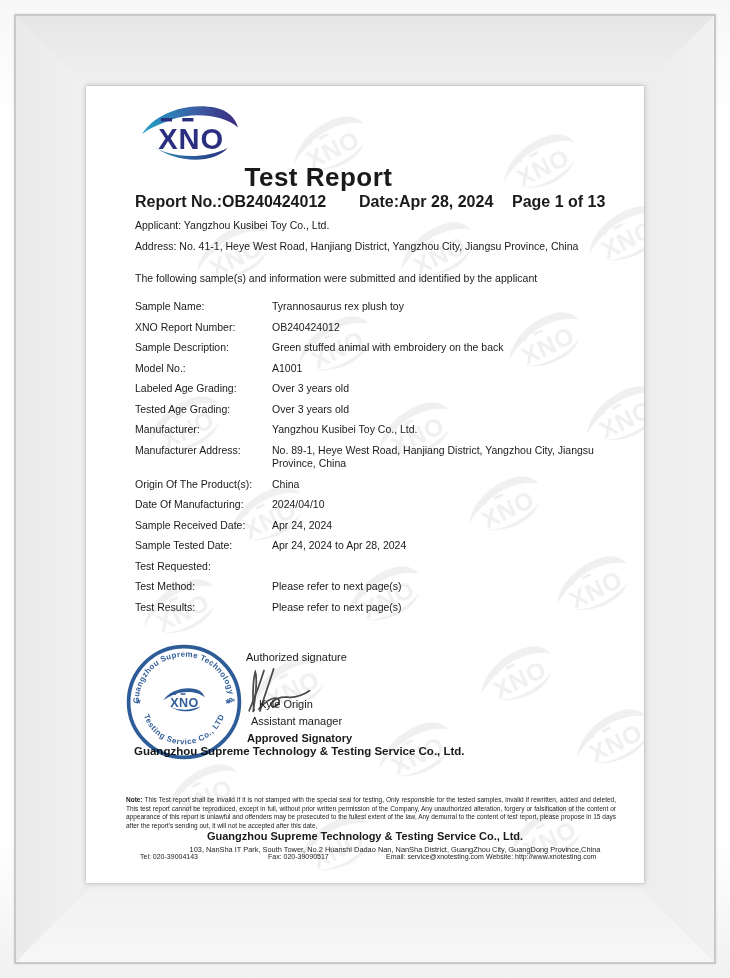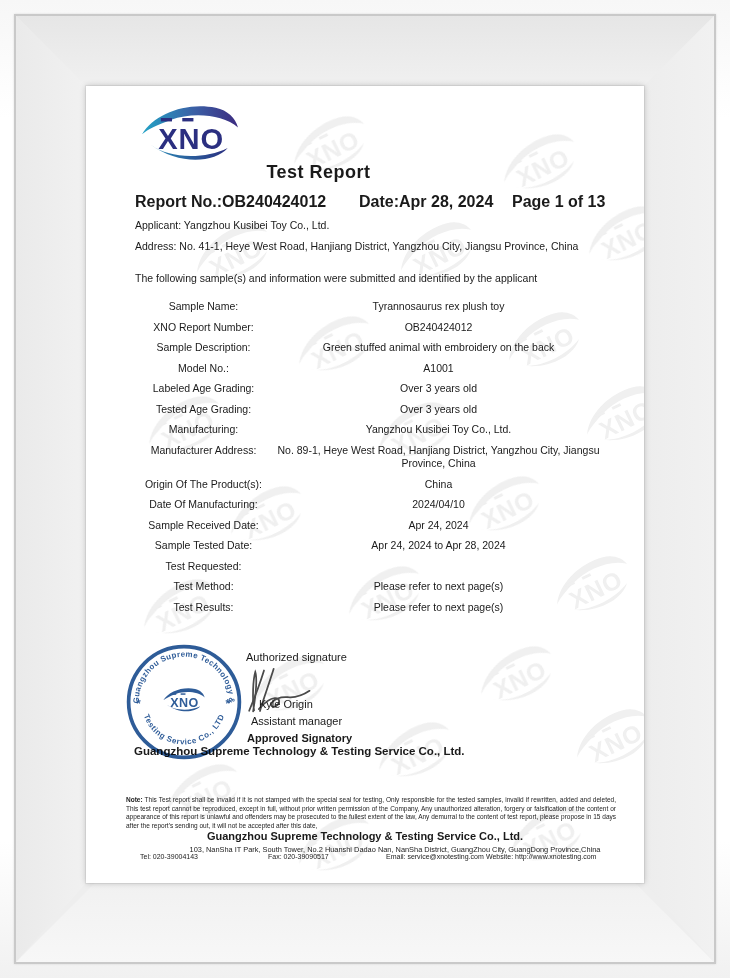--- a/index.html
+++ b/index.html
@@ -24,32 +24,32 @@
   .bevel-right  { position:absolute; top:0; right:0; width:70px; height:946px;
                   background:linear-gradient(270deg,#f1f1f1,#ededed);
                   clip-path:polygon(70px 0,0 70px,0 867px,70px 946px); }
   
   .doc { position:absolute; left:86px; top:86px; width:558px; height:797px; background:#ffffff;
          box-shadow:0 0 6px rgba(0,0,0,.22), 0 0 0 1px rgba(0,0,0,.05); }
   .doc > * { position:absolute; }
   .wm-layer { inset:0; width:558px; height:797px; z-index:0; }
   .content-z { z-index:2; }
   .logo { left:48px; top:14px; }
-  .doc-title { left:0; top:76px; width:465px; text-align:center; font-size:18px; font-weight:bold; letter-spacing:.5px; }
+  .doc-title { left:0; top:76px; width:465px; text-align:center; font-size:26px; font-weight:bold; letter-spacing:.5px; }
   .report-row span { position:absolute; top:0; font-size:16px; font-weight:bold; white-space:nowrap;text-align:right; }
   .report-row { left:0; top:107px; width:558px; height:14px; }
   .rr-no   { left:49px; }
   .rr-date { left:259px;padding-left:14px; }
   .rr-page { left:426px; }
   .line { font-size:10.5px; white-space:nowrap; }
   .applicant-line { left:49px; top:133px; }
   .address-line   { left:49px; top:154px; }
   .intro-line     { left:49px; top:186px; }
   .info-table { left:49px; top:214px; width:470px; }
-  .info-row { display:flex; margin-bottom:7px;text-align:center; }
+  .info-row { display:flex; margin-bottom:7px; }
   .info-label { width:137px; flex:0 0 137px; font-size:10.5px; line-height:13.5px; }
   .info-value { flex:1; font-size:10.5px; line-height:13.5px; }
   
   .auth-label   { left:160px; top:565px; font-size:11px; font-weight:normal; }
   .signature-svg{ left:150px; top:578px; }
   .signer-name  { left:173px; top:612px; font-size:11px; }
   .signer-title { left:165px; top:629px; font-size:11px; }
   .approved-label{ left:161px; top:646px; font-size:11px; font-weight:bold; }
   .sig-company  { left:48px; top:659px; font-size:11.5px; font-weight:bold; z-index:2; }
   .stamp { left:38px; top:556px; z-index:3; mix-blend-mode:multiply; opacity:.93; }
@@ -175,21 +175,21 @@
         <div class="info-label">Labeled Age Grading:</div>
         <div class="info-value">Over 3 years old</div>
       </div>
 
       <div class="info-row">
         <div class="info-label">Tested Age Grading:</div>
         <div class="info-value">Over 3 years old</div>
       </div>
 
       <div class="info-row">
-        <div class="info-label">Manufacturing:</div>
+        <div class="info-label">Manufacturer:</div>
         <div class="info-value">Yangzhou Kusibei Toy Co., Ltd.</div>
       </div>
 
       <div class="info-row">
         <div class="info-label">Manufacturer Address:</div>
         <div class="info-value">No. 89-1, Heye West Road, Hanjiang District, Yangzhou City, Jiangsu Province, China</div>
       </div>
 
       <div class="info-row">
         <div class="info-label">Origin Of The Product(s):</div>

